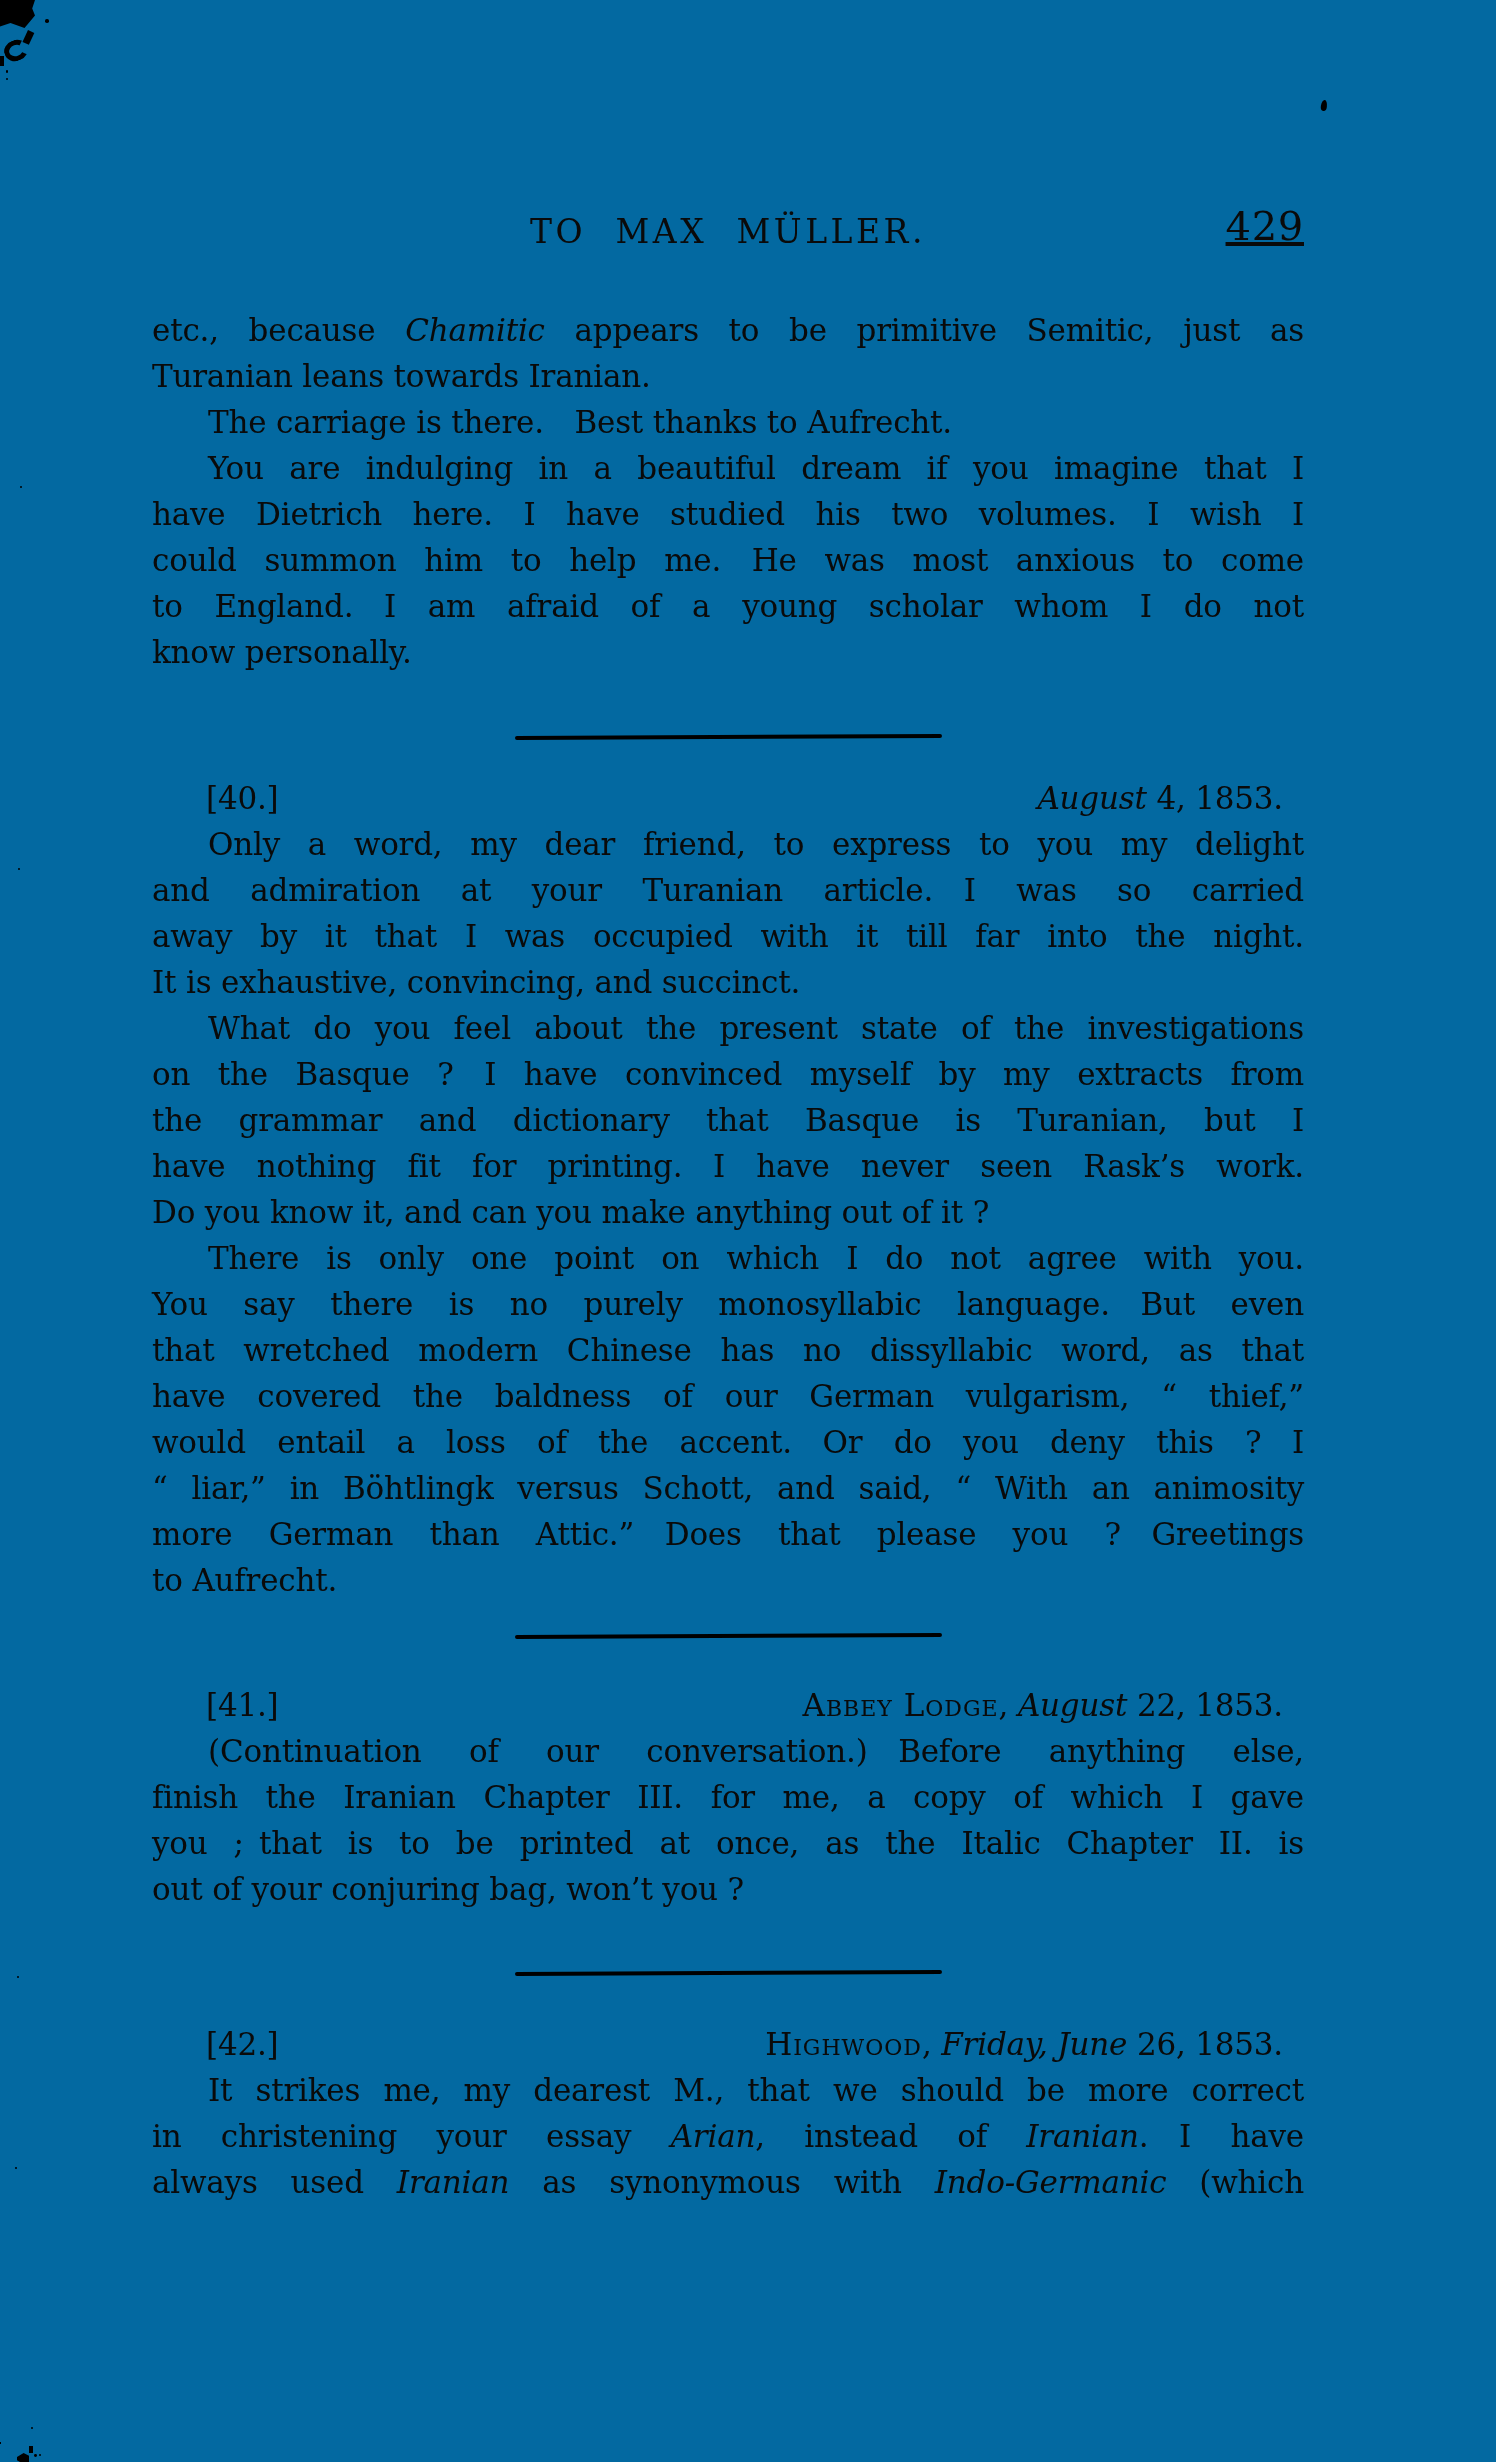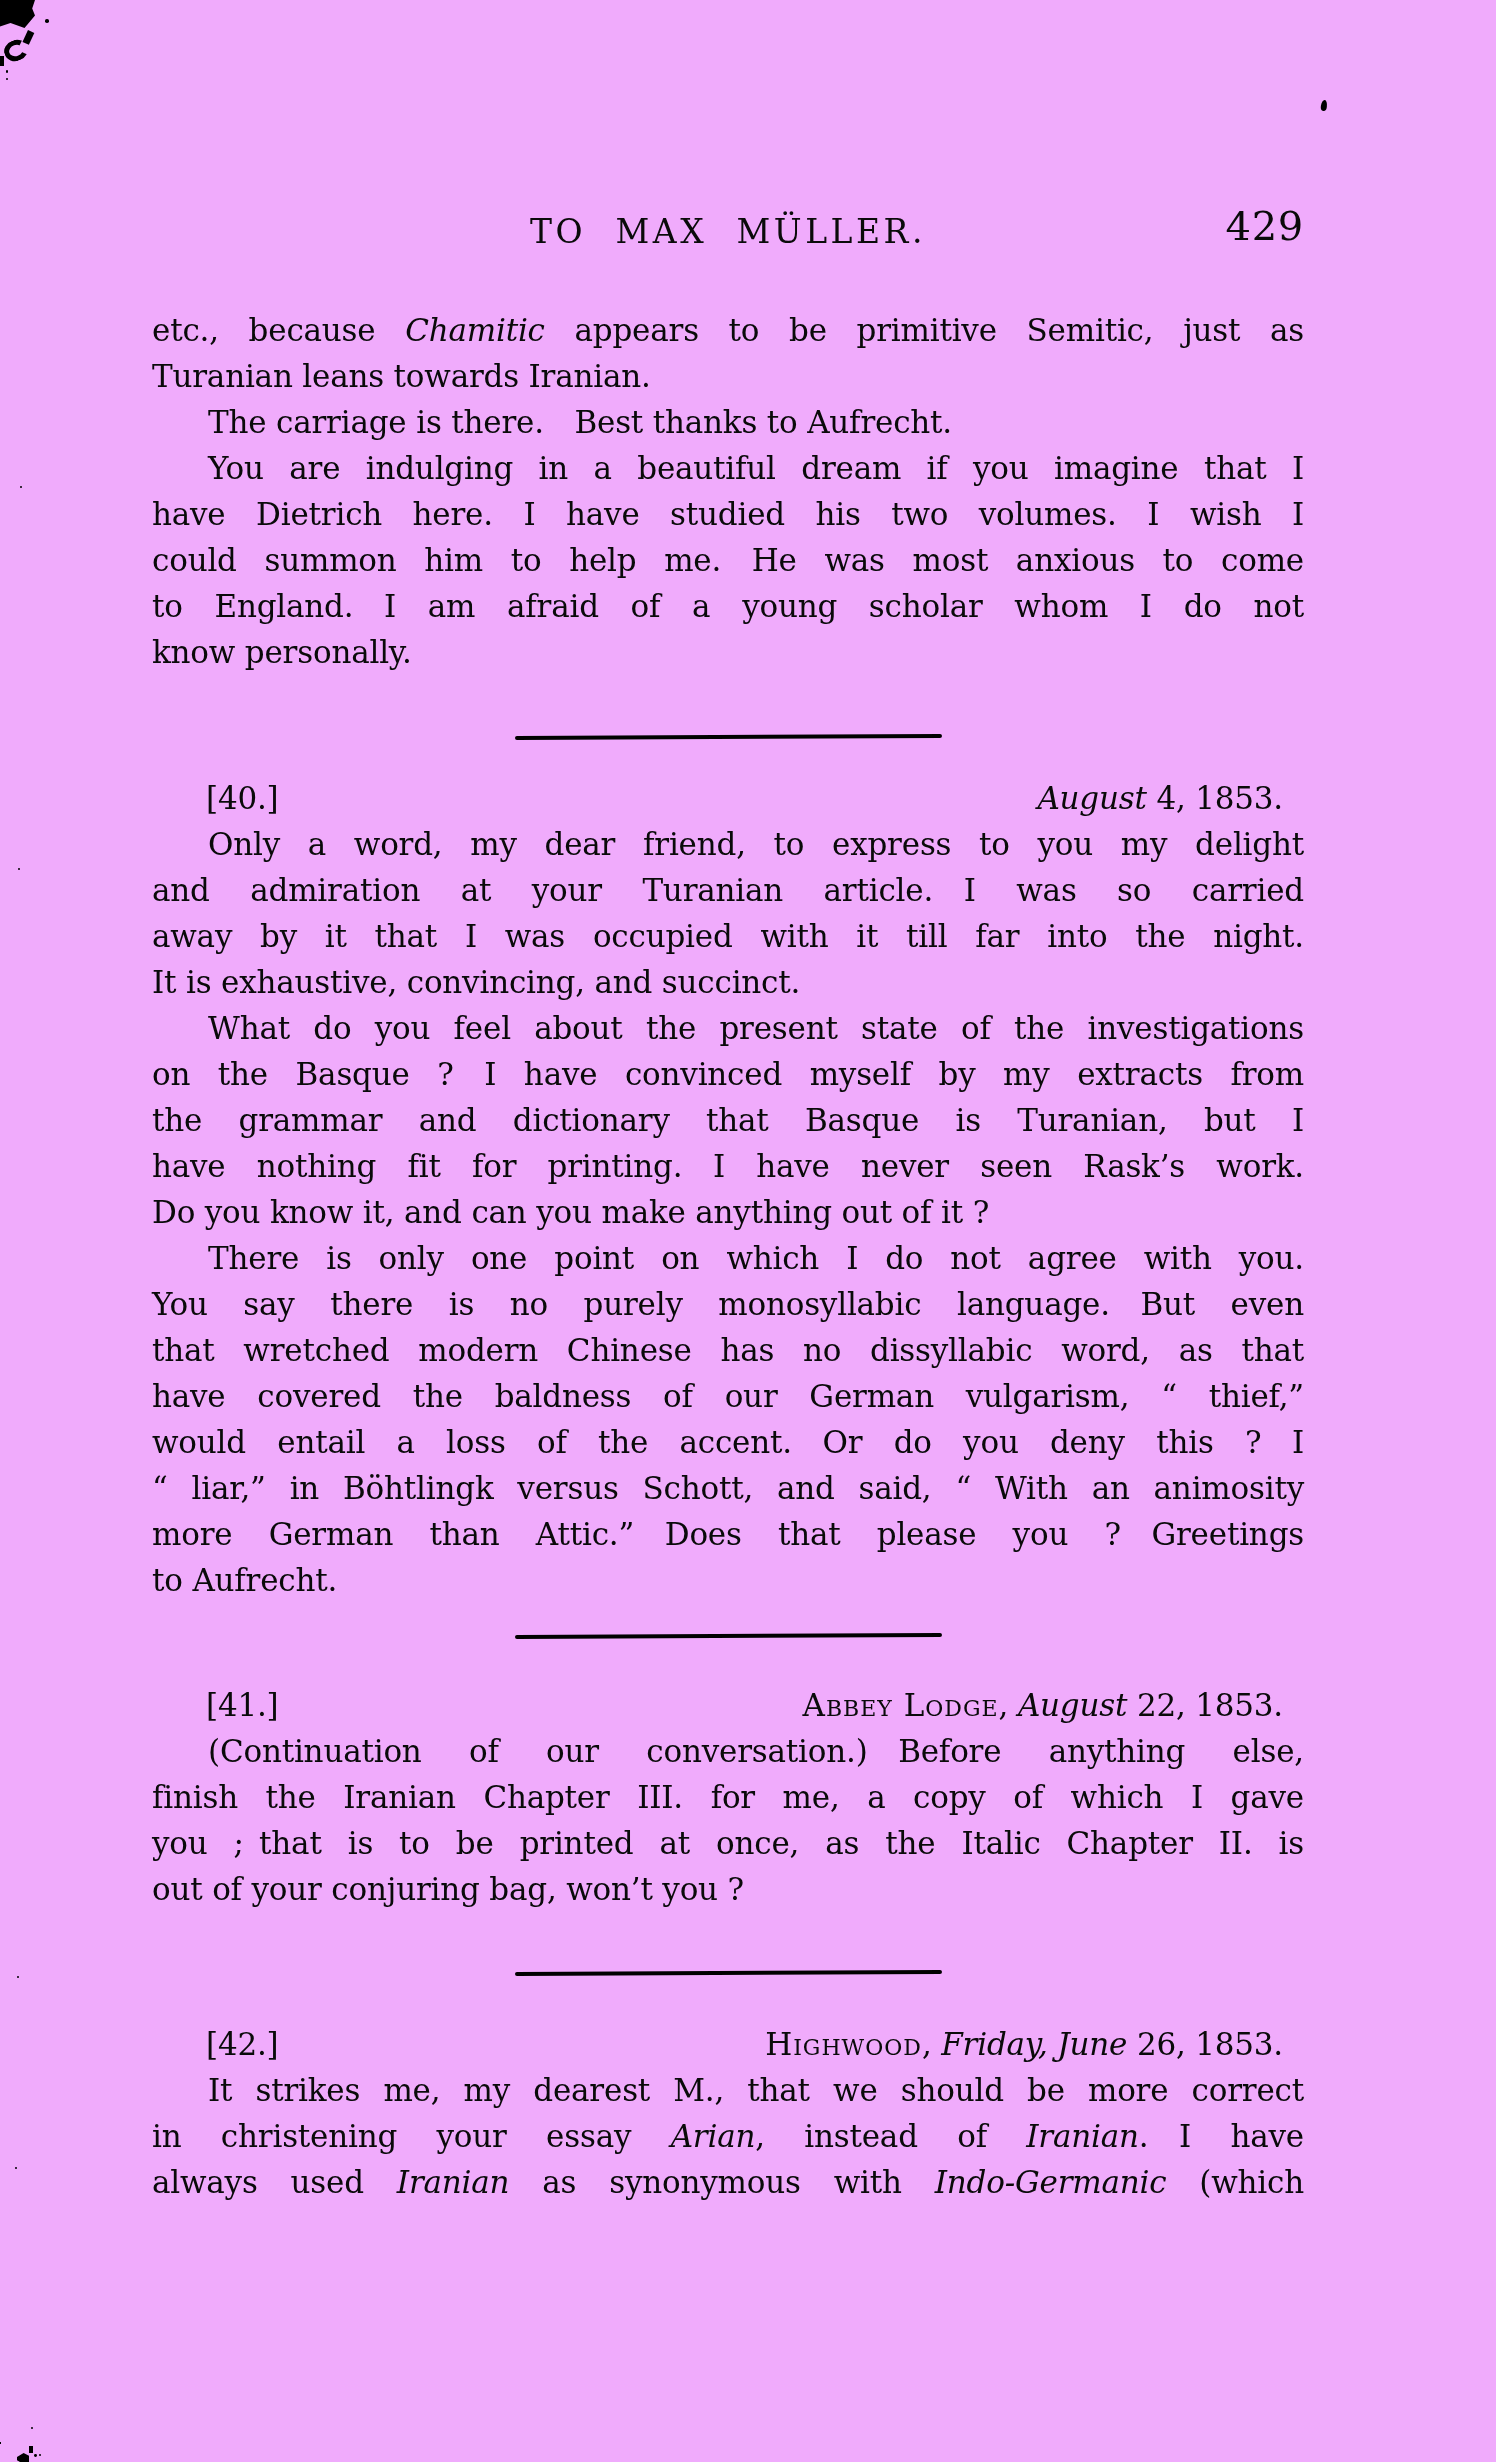--- a/index.html
+++ b/index.html
@@ -1,21 +1,21 @@
 <!DOCTYPE html>
 <html style="font-size:11px"><head>
 <meta charset="utf-8">
 <title>Scanned page 429</title>
 <style>
   html, body { margin: 0; padding: 0; background: #ffffff; }
   .page {
     position: relative;
     width: 1496px;
     height: 2462px;
-    background: #f0abfc;
+    background: #0369a1;
     color: #0a0a0a;
     font-family: "DejaVu Serif", "Liberation Serif", serif;
     overflow: hidden;
   }
   .text-column {
     margin-left: 152px;
     width: 1152px;
     font-size: 31px;
     letter-spacing: -0.2px;
   }
@@ -32,20 +32,21 @@
     font-size: 33px;
     letter-spacing: 3.5px;
     word-spacing: 15.4px;
   }
   .page-number {
     position: absolute;
     right: 0;
     top: -5.6px;
     font-size: 40px;
     letter-spacing: 0.7px;
+    text-decoration: underline;
   }
   
   .paragraph { }
   .line {
     height: 46px;
     line-height: 46px;
     text-align: justify;
     text-align-last: justify;
     text-justify: inter-word;
     overflow: visible;

